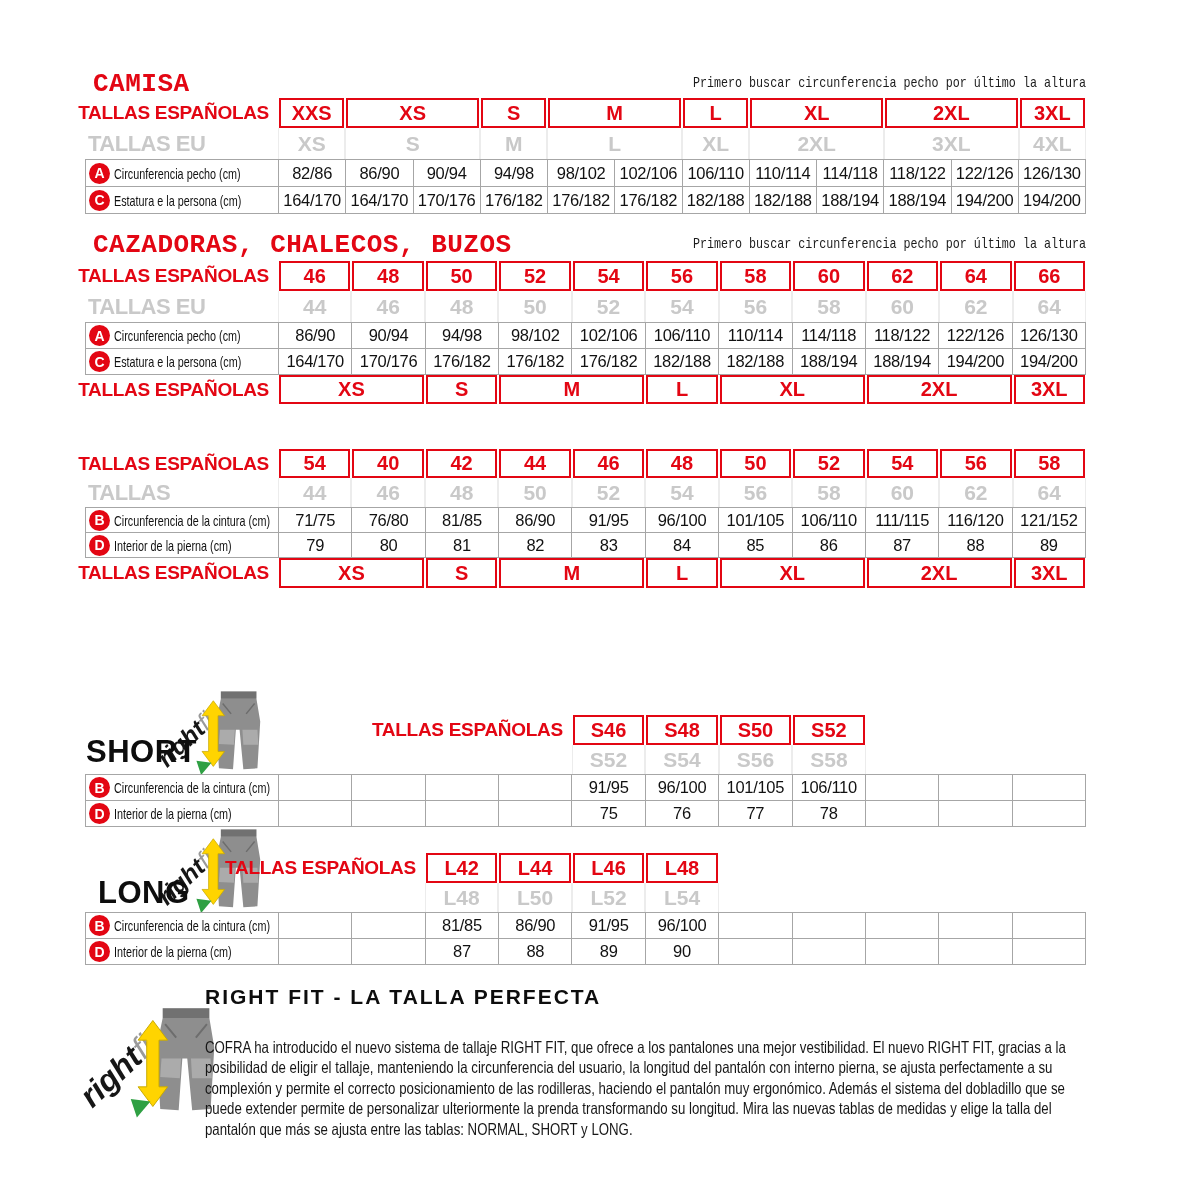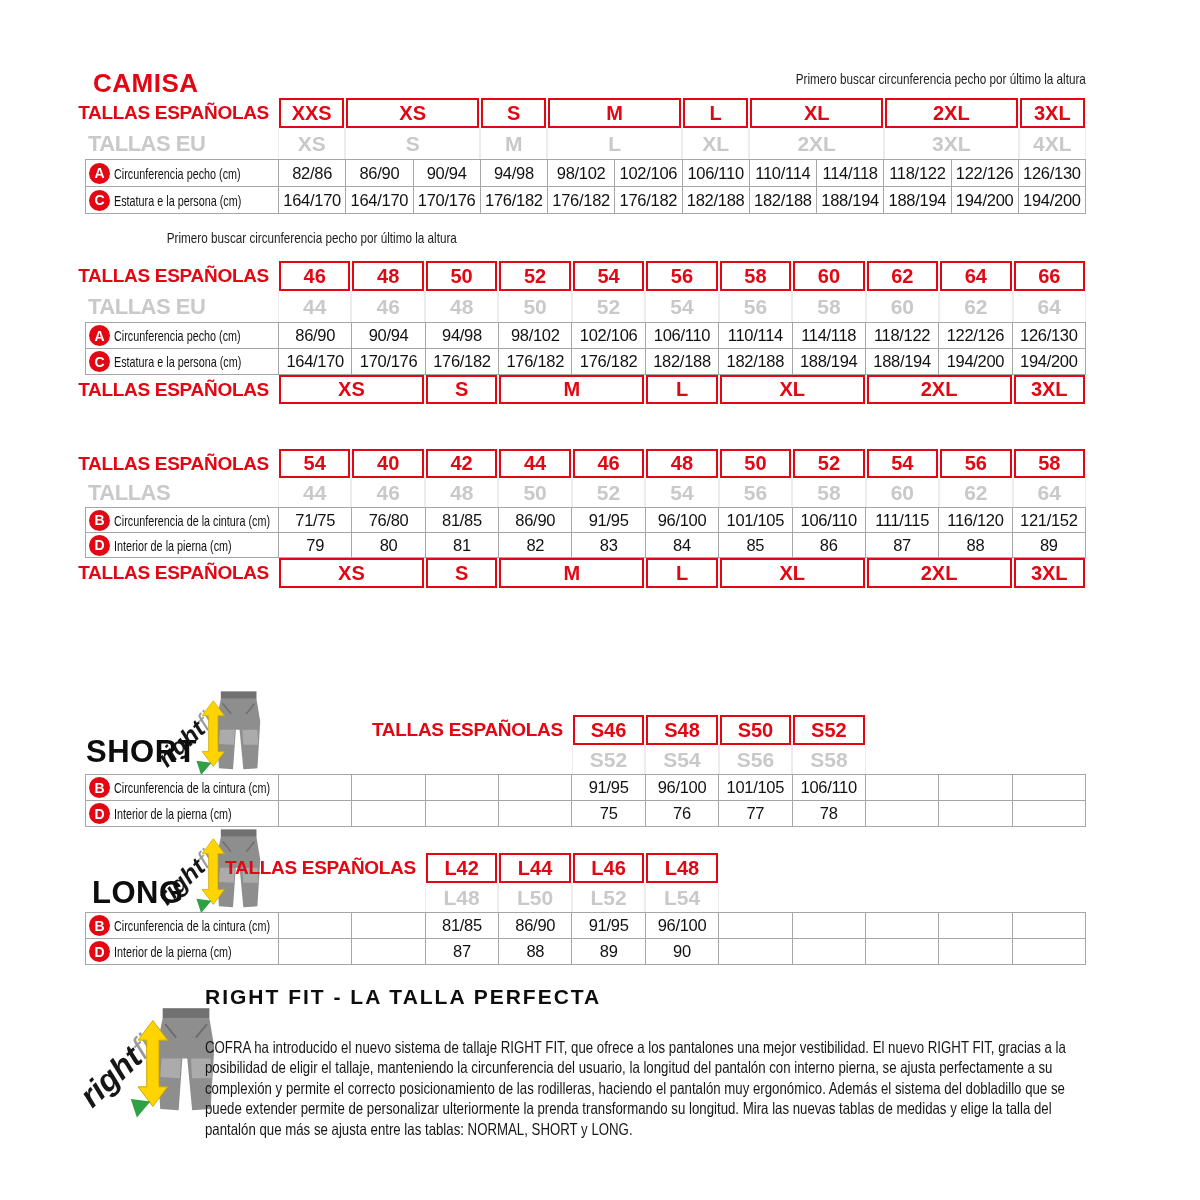--- a/index.html
+++ b/index.html
@@ -2,21 +2,21 @@
 <html><head>
 <meta charset="utf-8">
 <style>
   :root{
     --red:#e30613; --graytxt:#c9c9c9; --border:#a6a6a6; --faint:#ececec; --ink:#111;
   }
   *{box-sizing:border-box;}
   body{margin:0;background:#fff;font-family:"Liberation Sans",sans-serif;}
   #page{position:relative;width:1200px;height:1200px;background:#fff;overflow:hidden;}
   .sec{position:absolute;left:85px;width:1001px;}
-  .trow{display:flex;justify-content:space-between;align-items:flex-start;}
+  .trow{display:flex;justify-content:space-between;align-items:center;font-family:Liberation Mono, monospace;}
   .stitle{margin:0;padding-left:8px;font-size:26px;line-height:1;color:var(--red);font-weight:bold;letter-spacing:.5px;}
   .note{font-size:15px;color:#1c1c1c;white-space:nowrap;transform:scaleX(.78);transform-origin:100% 100%;padding-bottom:2px;}
   .row12{display:grid;grid-template-columns:193px repeat(12,1fr);}
   .row11{display:grid;grid-template-columns:193px repeat(11,1fr);}
   .sp2{grid-column:span 2;}
   .hrow{height:30px;}
   .lblred{color:var(--red);font-weight:bold;font-size:19px;letter-spacing:-.3px;display:flex;align-items:center;justify-content:flex-end;padding-right:9px;white-space:nowrap;}
   .rc{border:2px solid var(--red);margin:0 1px;color:var(--red);font-weight:bold;font-size:20px;display:flex;align-items:center;justify-content:center;background:#fff;}
   .grow{height:31px;}
   .lblgray{color:var(--graytxt);font-weight:bold;font-size:22px;letter-spacing:-.5px;display:flex;align-items:center;padding-left:3px;white-space:nowrap;}
@@ -116,20 +116,21 @@
       <div class="dc">182/188</div>
       <div class="dc">188/194</div>
       <div class="dc">188/194</div>
       <div class="dc">194/200</div>
       <div class="dc">194/200</div>
     </div>
   </div>
 
   <div class="sec" style="top:229px">
     <div class="trow" style="height:32px">
+      <h2 class="stitle">CAZADORAS, CHALECOS, BUZOS</h2>
       <div class="note">Primero buscar circunferencia pecho por último la altura</div>
     </div>
     <div class="row11 hrow">
       <div class="lblred">TALLAS ESPAÑOLAS</div>
       <div class="rc">46</div>
       <div class="rc">48</div>
       <div class="rc">50</div>
       <div class="rc">52</div>
       <div class="rc">54</div>
       <div class="rc">56</div>
@@ -319,21 +320,21 @@
       <div class="dc"></div>
       <div class="dc"></div>
       <div class="dc"></div>
     </div>
   </div>
 
   <div class="sec" style="top:820px;height:150px">
     <svg class="logo" style="left:72px;top:-4px" width="122" height="99" viewBox="0 0 130 105">
         <use href="#rf-logo"></use>
       </svg>
-    <div class="bigword" style="left:7px;top:55px">LONG</div>
+    <div class="bigword" style="left:13px;top:55px">LONG</div>
     <div class="abs row11 hrow" style="top:33px">
       <div class="lblred" style="grid-column:1/4">TALLAS ESPAÑOLAS</div>
       <div class="rc" style="grid-column:4">L42</div>
       <div class="rc" style="grid-column:5">L44</div>
       <div class="rc" style="grid-column:6">L46</div>
       <div class="rc" style="grid-column:7">L48</div>
     </div>
     <div class="abs row11" style="top:63px;height:29px">
       <div class="gc" style="grid-column:4">L48</div>
       <div class="gc" style="grid-column:5">L50</div>

